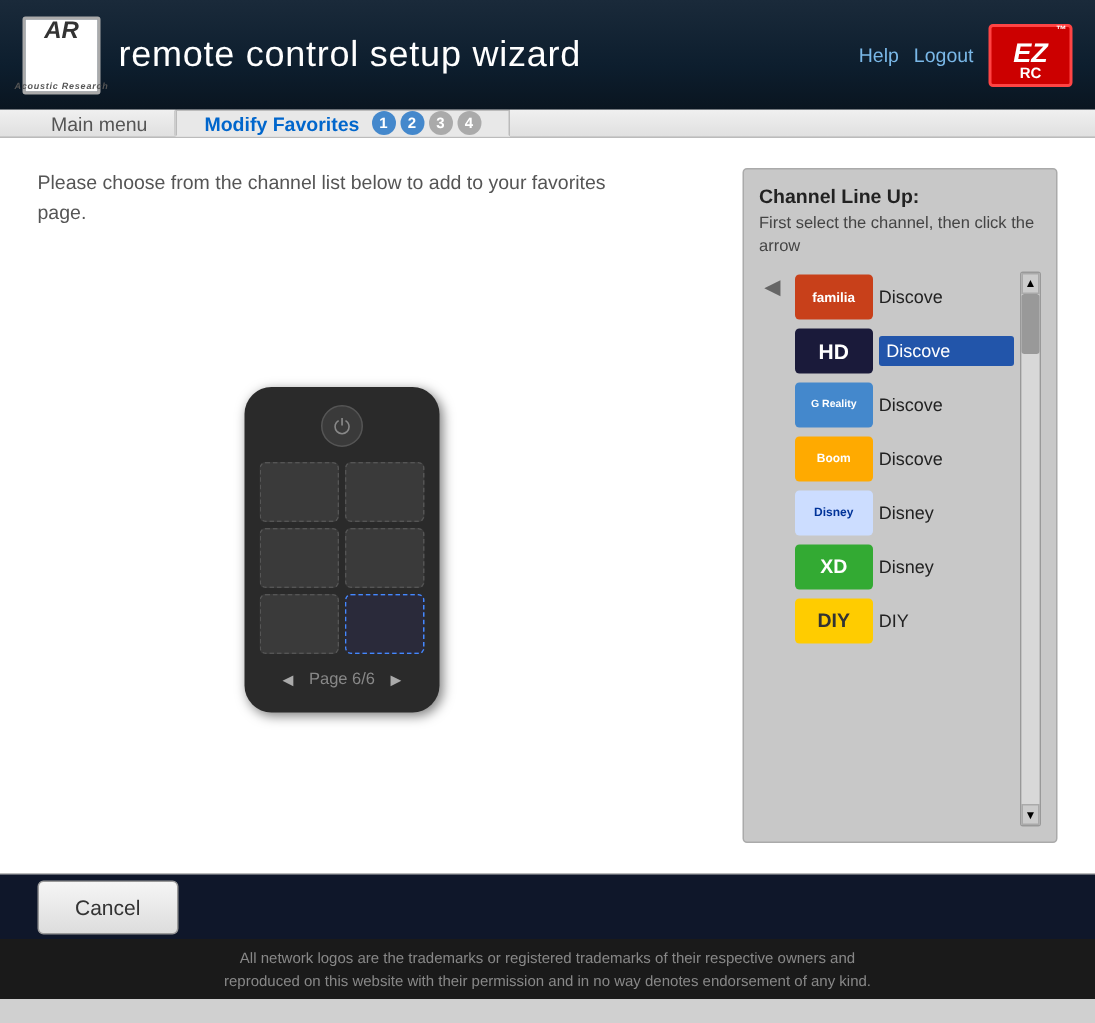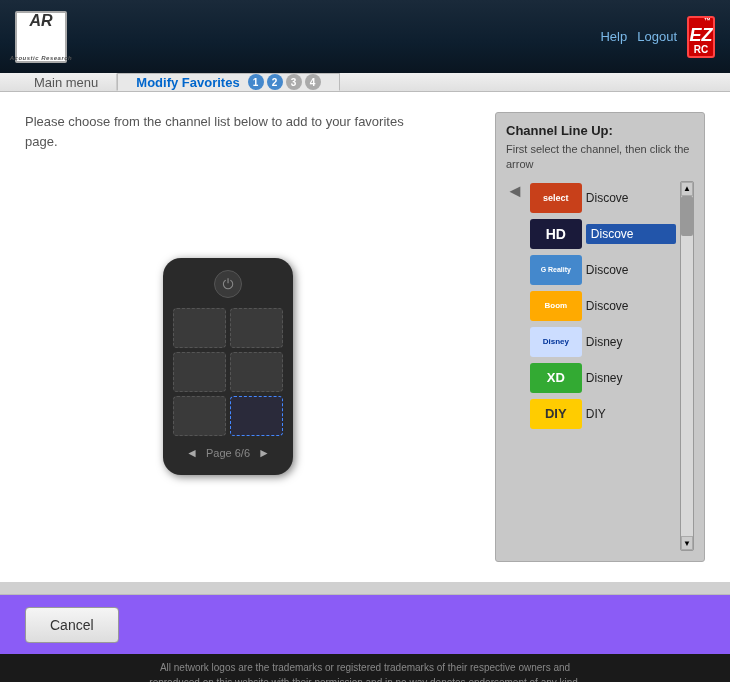--- a/index.html
+++ b/index.html
@@ -49,21 +49,21 @@
       gap: 10px;
       text-align: right;
     }
     .header-link {
       color: #7ab8e8;
       text-decoration: none;
       font-size: 13px;
       cursor: pointer;
     }
     .ezrc-badge {
-      width: 28px;
+      width: 56px;
       height: 42px;
       background: #cc0000;
       border: 2px solid #ff4444;
       border-radius: 3px;
       display: flex;
       flex-direction: column;
       align-items: center;
       justify-content: center;
       color: white;
       font-size: 9px;
@@ -301,28 +301,27 @@
     }
     .scrollbar-thumb {
       width: 100%;
       height: 40px;
       background: #999;
       border-radius: 2px;
     }
 
     
     .footer-bar {
-      background: #8b5cf6;
+      background: #0f172a;
       border-top: 1px solid #bbb;
-      height: 60px;
+      height: 44px;
       display: flex;
       align-items: center;
       padding: 0 25px;
       gap: 10px;
-      margin-top: 12px;
     }
     .btn {
       height: 36px;
       padding: 0 24px;
       border-radius: 4px;
       font-size: 14px;
       cursor: pointer;
       border: 1px solid #999;
       font-family: Arial, sans-serif;
     }
@@ -394,20 +393,21 @@
 <body>
 
 <div class="header">
   <div class="header-logo">
     <div class="ar-logo">
       <div class="ar-logo-inner">
         <span class="ar-text">AR</span>
         <span class="ar-sub">Acoustic Research</span>
       </div>
     </div>
+    <span class="header-title">remote control setup wizard</span>
   </div>
   <div class="header-right">
     <span class="header-link">Help</span>
     <span class="header-link">Logout</span>
     <div class="ezrc-badge">
       <span class="tm">™</span>
       <span class="ez">EZ</span>
       <span class="rc">RC</span>
     </div>
   </div>
@@ -460,21 +460,21 @@
     </div>
   </div>
 
   <div class="right-panel">
     <div class="channel-title">Channel Line Up:</div>
     <div class="channel-subtitle">First select the channel, then click the arrow</div>
     <div class="channel-list-wrapper">
       <span class="select-arrow">◄</span>
       <div class="channel-list" id="channel-list">
           <div class="channel-row">
-            <div class="channel-logo logo-familia">select</div>
+            <div class="channel-logo logo-familia">familia</div>
             <span class="channel-name">Discove</span>
           </div>
           <div class="channel-row selected">
             <div class="channel-logo logo-hd">HD</div>
             <span class="channel-name">Discove</span>
           </div>
           <div class="channel-row">
             <div class="channel-logo logo-greality">G Reality</div>
             <span class="channel-name">Discove</span>
           </div>

